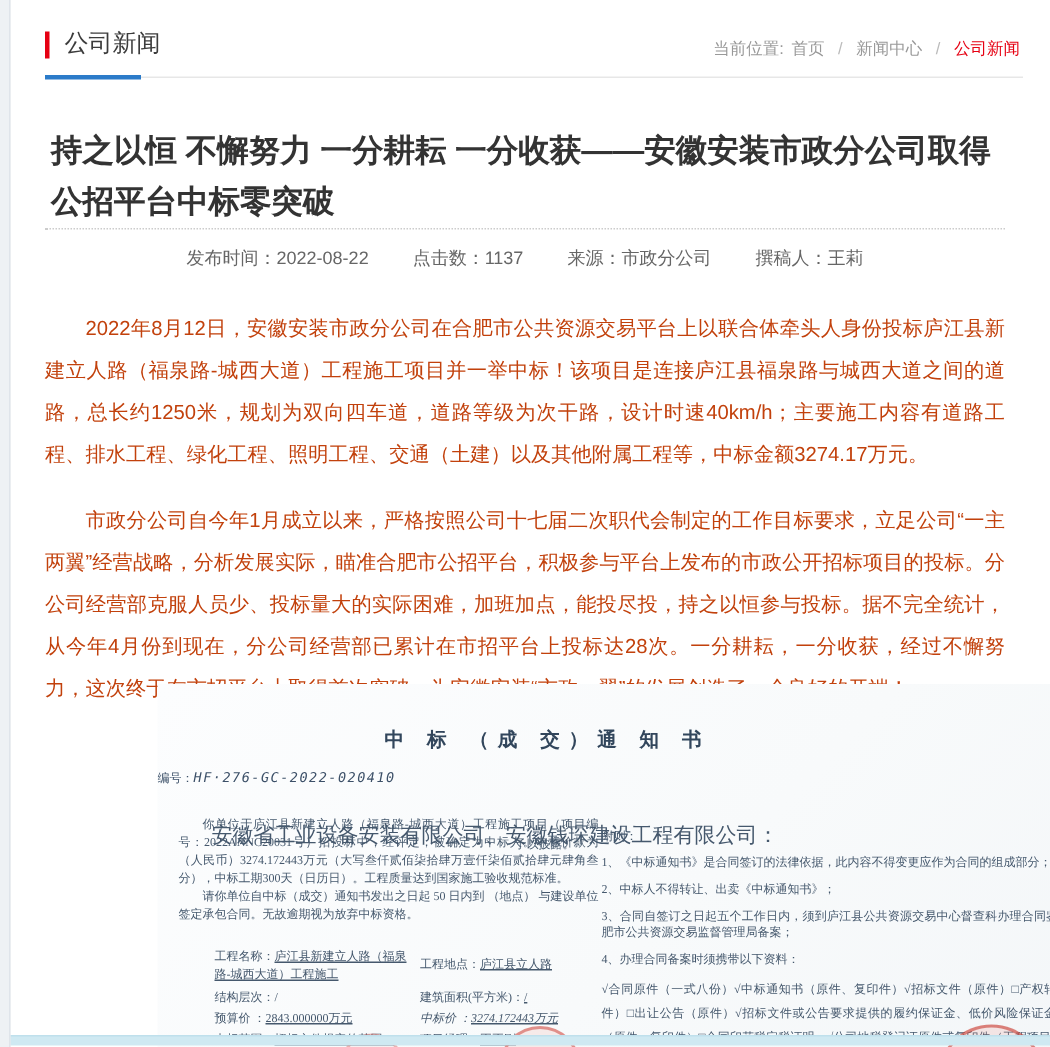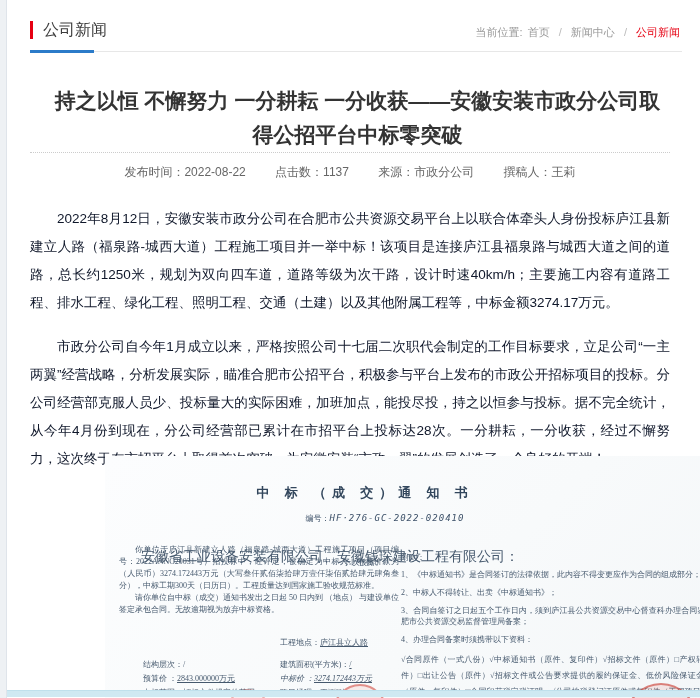--- a/index.html
+++ b/index.html
@@ -18,40 +18,40 @@
   .section-title { position:absolute; left:0; top:5px; font-size:16px; color:#3c3c3c;
     line-height:18px; padding-left:10px; border-left:3px solid #e60012; }
   .breadcrumb { position:absolute; right:0; top:9px; font-size:11px; color:#999; }
   .breadcrumb a { color:#999; text-decoration:none; margin:0 2px; }
   .breadcrumb .sep { color:#bbb; margin:0 4px; }
   .breadcrumb .current { color:#e60012; }
   .blue-bar { position:absolute; left:0; bottom:-2px; width:64px; height:3px;
     background:#2b7bc9; }
 
   
-  .article-title { position:absolute; top:84px; left:34px; right:34px; text-align:center;
-    font-size:21px; font-weight:bold; color:#333; line-height:34px;margin-left:15px; }
+  .article-title { position:absolute; top:84px; left:34px; right:34px; 
+    font-size:21px; font-weight:bold; color:#333; line-height:34px; }
   .dotted-divider { position:absolute; top:152px; left:30px; right:30px; height:0;
     border-top:1px dotted #cccccc; }
   .article-meta { position:absolute; top:164px; left:30px; right:30px; text-align:center;
     font-size:12px; color:#666; }
   .article-meta .item { margin:12px 13px; }
   .article-meta .lbl { color:#666; }
   .article-body { position:absolute; top:205px; left:30px; right:30px;
-    font-size:13.5px; line-height:28px; text-align:justify; color:#0f172a; }
+    font-size:13.5px; line-height:28px; text-align:justify; color:#c2410c; }
   .article-body p { text-indent:2em; margin-bottom:16px; }
 
   
   .scan { position:absolute; left:105px; top:456px; width:660px; height:242px;
     overflow:hidden; z-index:1; color:#45586d;
     font-family:"Liberation Serif", serif;
     background:linear-gradient(135deg,#fcfdfe 0%,#f8fafb 55%,#f3f6f8 100%); }
   .doc-title { position:absolute; top:28px; left:0; width:520px; text-align:center;
     font-size:13px; font-weight:bold; letter-spacing:6px; color:#32465c; }
-  .doc-serial { position:absolute; top:57px; left:0; width:560px; text-align:center;
+  .doc-serial { position:absolute; top:57px; left:0; width:560px; text-align:left;
     font-size:8px; color:#3c5068; }
   .doc-serial .hand { font-family:"DejaVu Sans Mono", monospace; font-style:italic;
     font-size:9px; letter-spacing:1px; }
   .doc-addressee { position:absolute; top:74px; left:36px; font-size:14px;margin-top:18px; }
   .doc-disclose { position:absolute; top:74px; left:238px; font-size:8px;margin-top:27px; }
   .doc-left-body { position:absolute; top:88px; left:14px; width:280px;
     font-size:8px; line-height:12px; text-align:justify; }
   .doc-left-body p { text-indent:2em; }
   .doc-field { position:absolute; font-size:8px; line-height:12px; }
   .doc-field .u { text-decoration:underline; }
@@ -111,20 +111,23 @@
     <span>编号：</span><span class="hand">HF·276-GC-2022-020410</span>
   </div>
   <div class="doc-addressee">安徽省工业设备安装有限公司、安徽钱琛建设工程有限公司：</div>
   <div class="doc-disclose">予以披露。</div>
 
   <div class="doc-left-body">
     <p>你单位于庐江县新建立人路（福泉路-城西大道）工程施工项目（项目编号：2022ANNC20031号）招投标中，经评定，被确定为中标人。中标价款为（人民币）3274.172443万元（大写叁仟贰佰柒拾肆万壹仟柒佰贰拾肆元肆角叁分），中标工期300天（日历日）。工程质量达到国家施工验收规范标准。</p>
     <p>请你单位自中标（成交）通知书发出之日起 50 日内到 （地点） 与建设单位签定承包合同。无故逾期视为放弃中标资格。</p>
   </div>
 
+  <div class="doc-field" style="top:176px; left:38px; width:136px;">
+    <span>工程名称：</span><span class="u">庐江县新建立人路（福泉路-城西大道）工程施工</span>
+  </div>
   <div class="doc-field" style="top:181px; left:175px; width:118px;">
     <span>工程地点：</span><span class="u">庐江县立人路</span>
   </div>
   <div class="doc-field" style="top:203px; left:38px;">
     <span>结构层次：</span><span>/</span>
   </div>
   <div class="doc-field" style="top:203px; left:175px;">
     <span>建筑面积(平方米)：</span><span class="u">/</span>
   </div>
   <div class="doc-field" style="top:217px; left:38px;">

